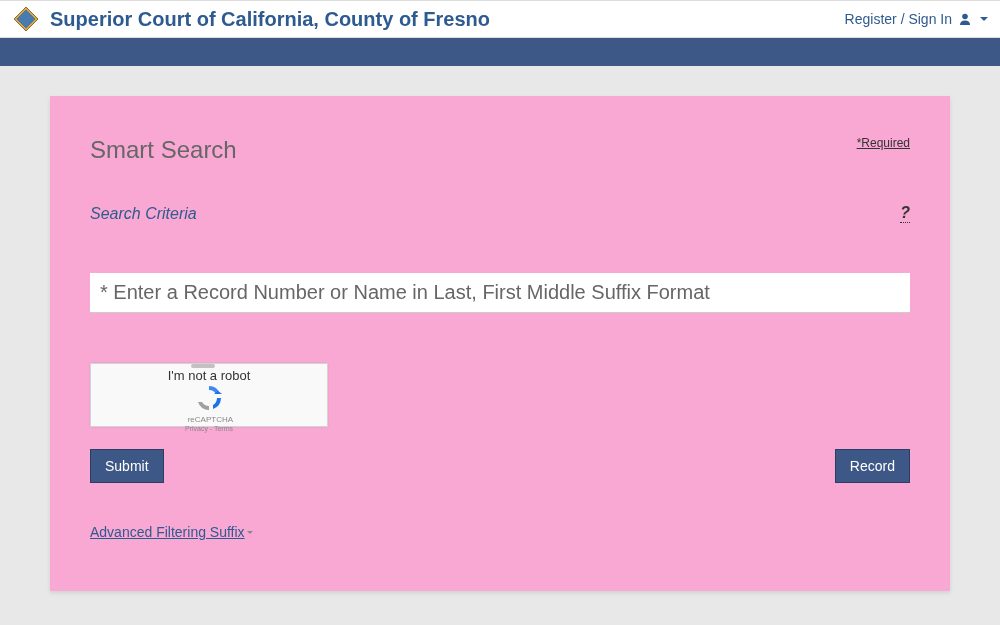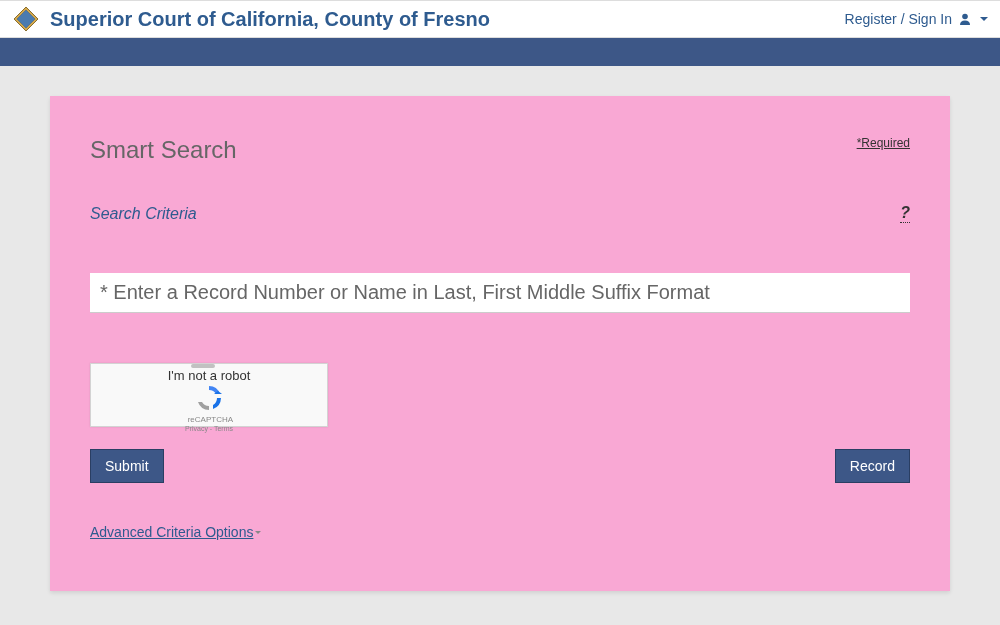--- a/index.html
+++ b/index.html
@@ -249,17 +249,17 @@
         <div class="recaptcha-small">Privacy - Terms</div>
       </div>
     </div>
 
     <div class="button-row">
       <button class="btn">Submit</button>
       <button class="btn">Record</button>
     </div>
 
     <a class="advanced-link">
-      <span>Advanced Criteria Options</span>
+      <span>Advanced Filtering Suffix</span>
       <span class="small-caret"></span>
     </a>
   </div>
 </div>
 
 </body></html>

